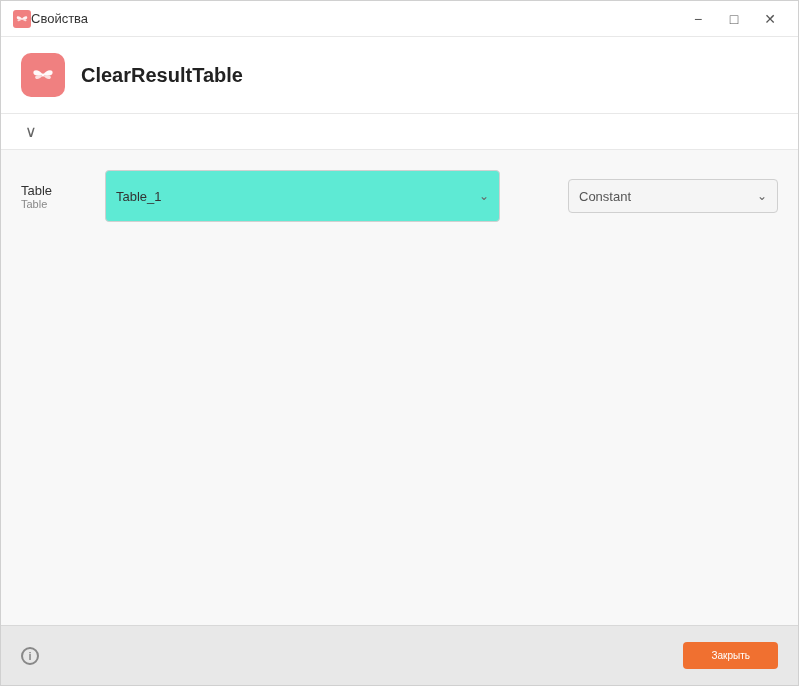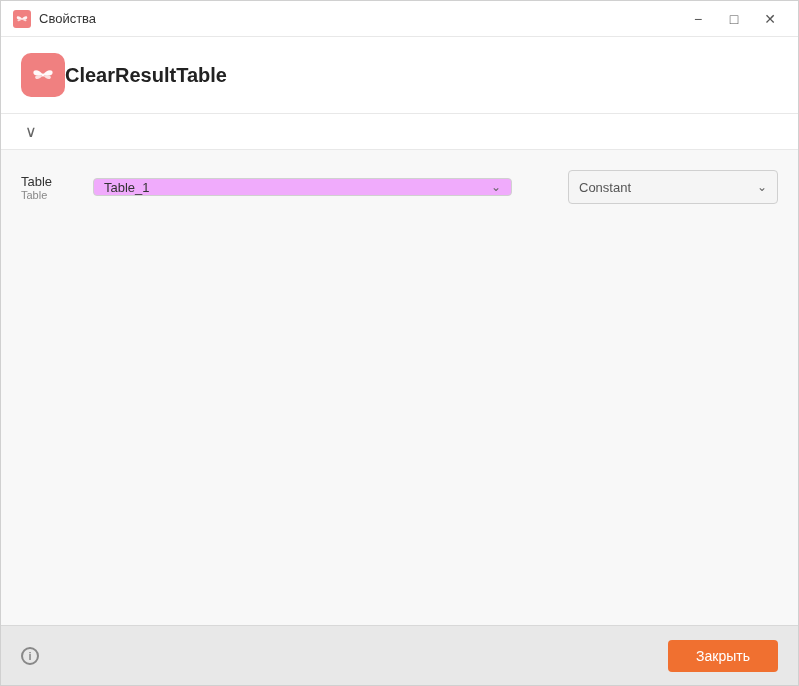--- a/index.html
+++ b/index.html
@@ -33,21 +33,20 @@
       padding: 0 12px;
       height: 36px;
       background: #ffffff;
       border-bottom: 1px solid #e8e8e8;
       flex-shrink: 0;
     }
 
     .title-bar-left {
       display: flex;
       align-items: center;
-      gap: 8px;
     }
 
     .title-bar-icon {
       width: 18px;
       height: 18px;
     }
 
     .title-bar-text {
       font-size: 13px;
       color: #333;
@@ -71,20 +70,21 @@
       font-size: 14px;
       color: #555;
       border-radius: 4px;
     }
 
     
     .app-header {
       display: flex;
       align-items: center;
       padding: 16px 20px;
+      gap: 16px;
       border-bottom: 1px solid #e8e8e8;
       flex-shrink: 0;
     }
 
     .app-icon {
       width: 44px;
       height: 44px;
       background: #f08080;
       border-radius: 10px;
       display: flex;
@@ -124,21 +124,21 @@
       flex: 1;
       padding: 20px 20px;
       background: #f8f8f8;
       overflow-y: auto;
     }
 
     
     .param-row {
       display: flex;
       align-items: center;
-      gap: 12px;
+      gap: 24px;
       margin-bottom: 16px;
     }
 
     .param-label {
       width: 60px;
       flex-shrink: 0;
     }
 
     .param-label-top {
       font-size: 13px;
@@ -146,24 +146,24 @@
       color: #333;
     }
 
     .param-label-sub {
       font-size: 11px;
       color: #888;
     }
 
     .dropdown-main {
       flex: 1;
-      height: 18px;
+      height: 52px;
       border: 1px solid #d0d0d0;
       border-radius: 4px;
-      background: #f0abfc;
+      background: #5eead4;
       display: flex;
       align-items: center;
       justify-content: space-between;
       padding: 0 10px;
       cursor: pointer;
       font-size: 13px;
       color: #333;
       max-width: 440px;
     }
 
@@ -220,21 +220,21 @@
       font-weight: bold;
       color: #888;
     }
 
     .close-btn {
       background: #f07030;
       color: white;
       border: none;
       border-radius: 4px;
       padding: 8px 28px;
-      font-size: 14px;
+      font-size: 10px;
       cursor: pointer;
       font-weight: 500;
     }
   </style>
 </head>
 <body>
 
 <div class="window">
 
   <div class="title-bar">

